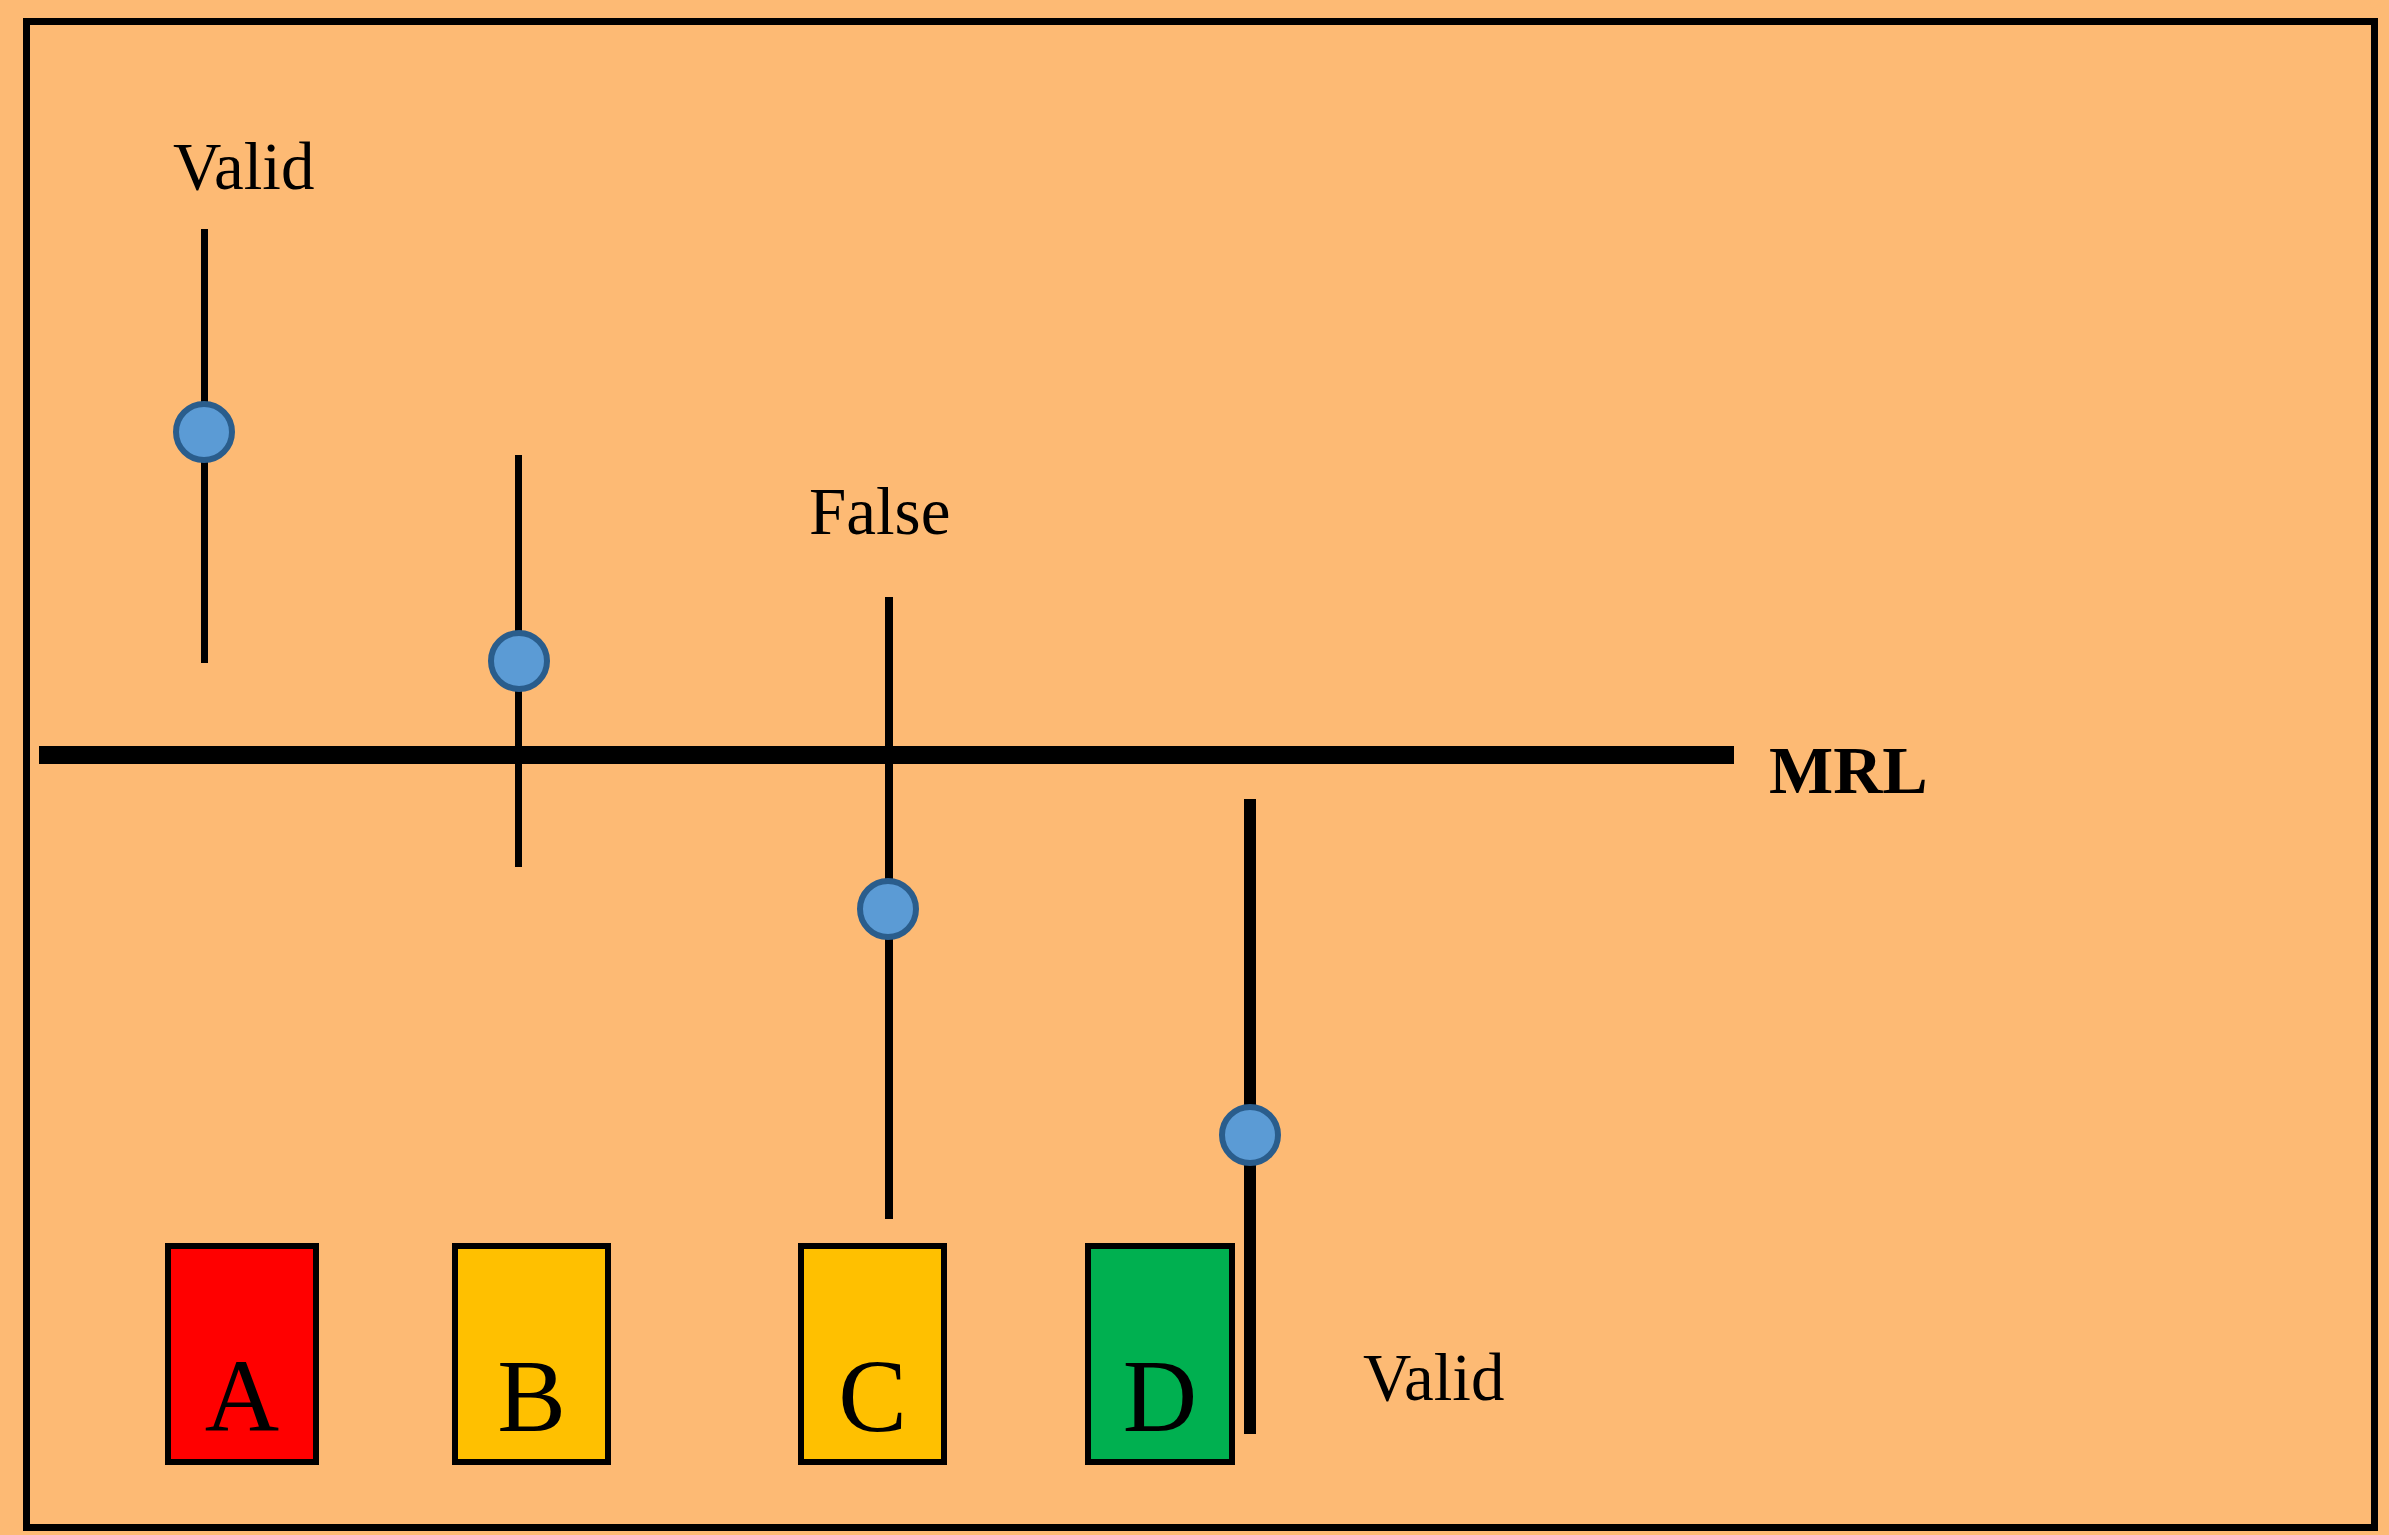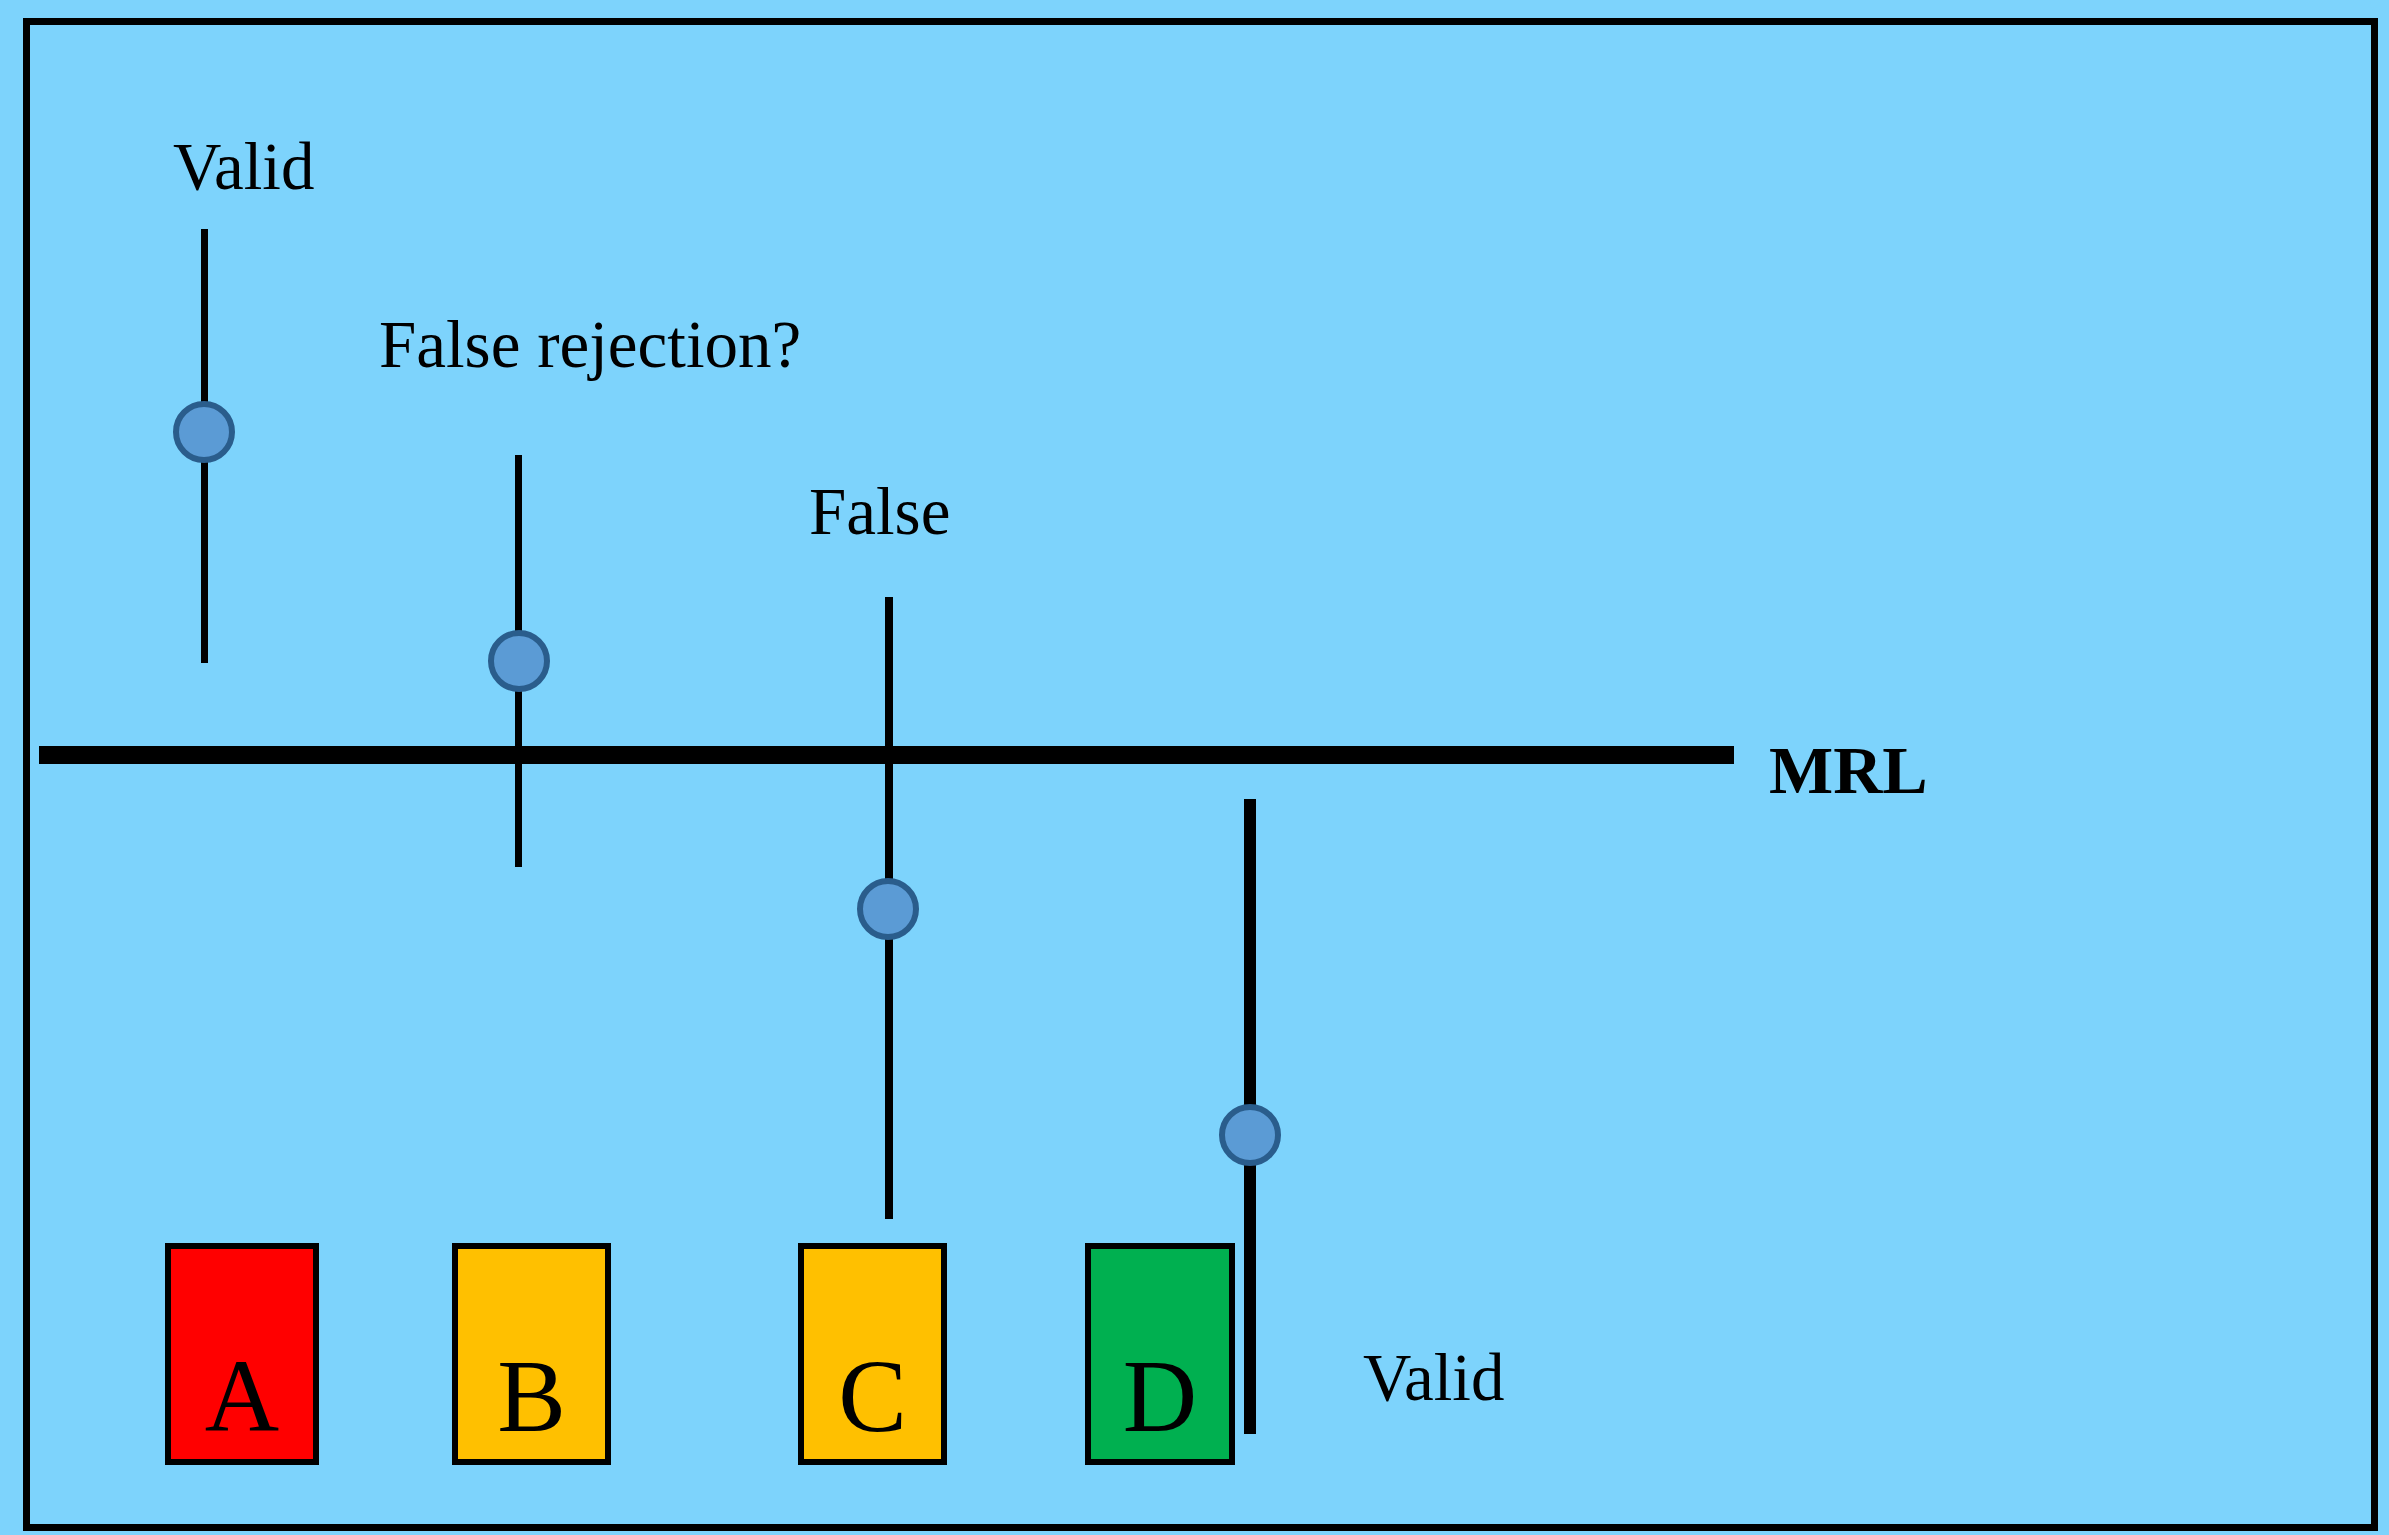--- a/index.html
+++ b/index.html
@@ -1,19 +1,19 @@
 <!DOCTYPE html>
 <html style="font-size:12.4px"><head>
 <meta charset="utf-8">
 <style>
   html,body{margin:0;padding:0;background:#ffffff;}
   #page-root{
     position:relative;
     width:2389px;height:1535px;
-    background:#7dd3fc;
+    background:#fdba74;
     font-family:"Liberation Serif", serif;
     overflow:hidden;
   }
   .frame{
     position:absolute;
     border:7.8px solid #000;
     background:transparent;
   }
   .vline{position:absolute;background:#000;}
   .hline{position:absolute;background:#000;}
@@ -50,21 +50,20 @@
 </style>
 </head>
 <body>
 
 <div id="page-root">
 
   <div class="frame" style="left:23px;top:18px;width:2341px;height:1499px;"></div>
 
   <div class="lbl" style="left:173px;top:131px;">Valid</div>
 
-  <div class="lbl" style="left:379px;top:309px;">False rejection?</div>
 
   <div class="lbl" style="left:809px;top:476px;">False</div>
 
   <div class="lbl" style="left:1363px;top:1342px;">Valid</div>
 
   <div class="hline" style="left:39px;top:746px;width:1695px;height:18px;"></div>
 
   <div class="lbl lbl-bold" style="left:1769px;top:735px;">MRL</div>
 
   <div class="vline" style="left:201px;top:229px;width:7px;height:434px;"></div>

